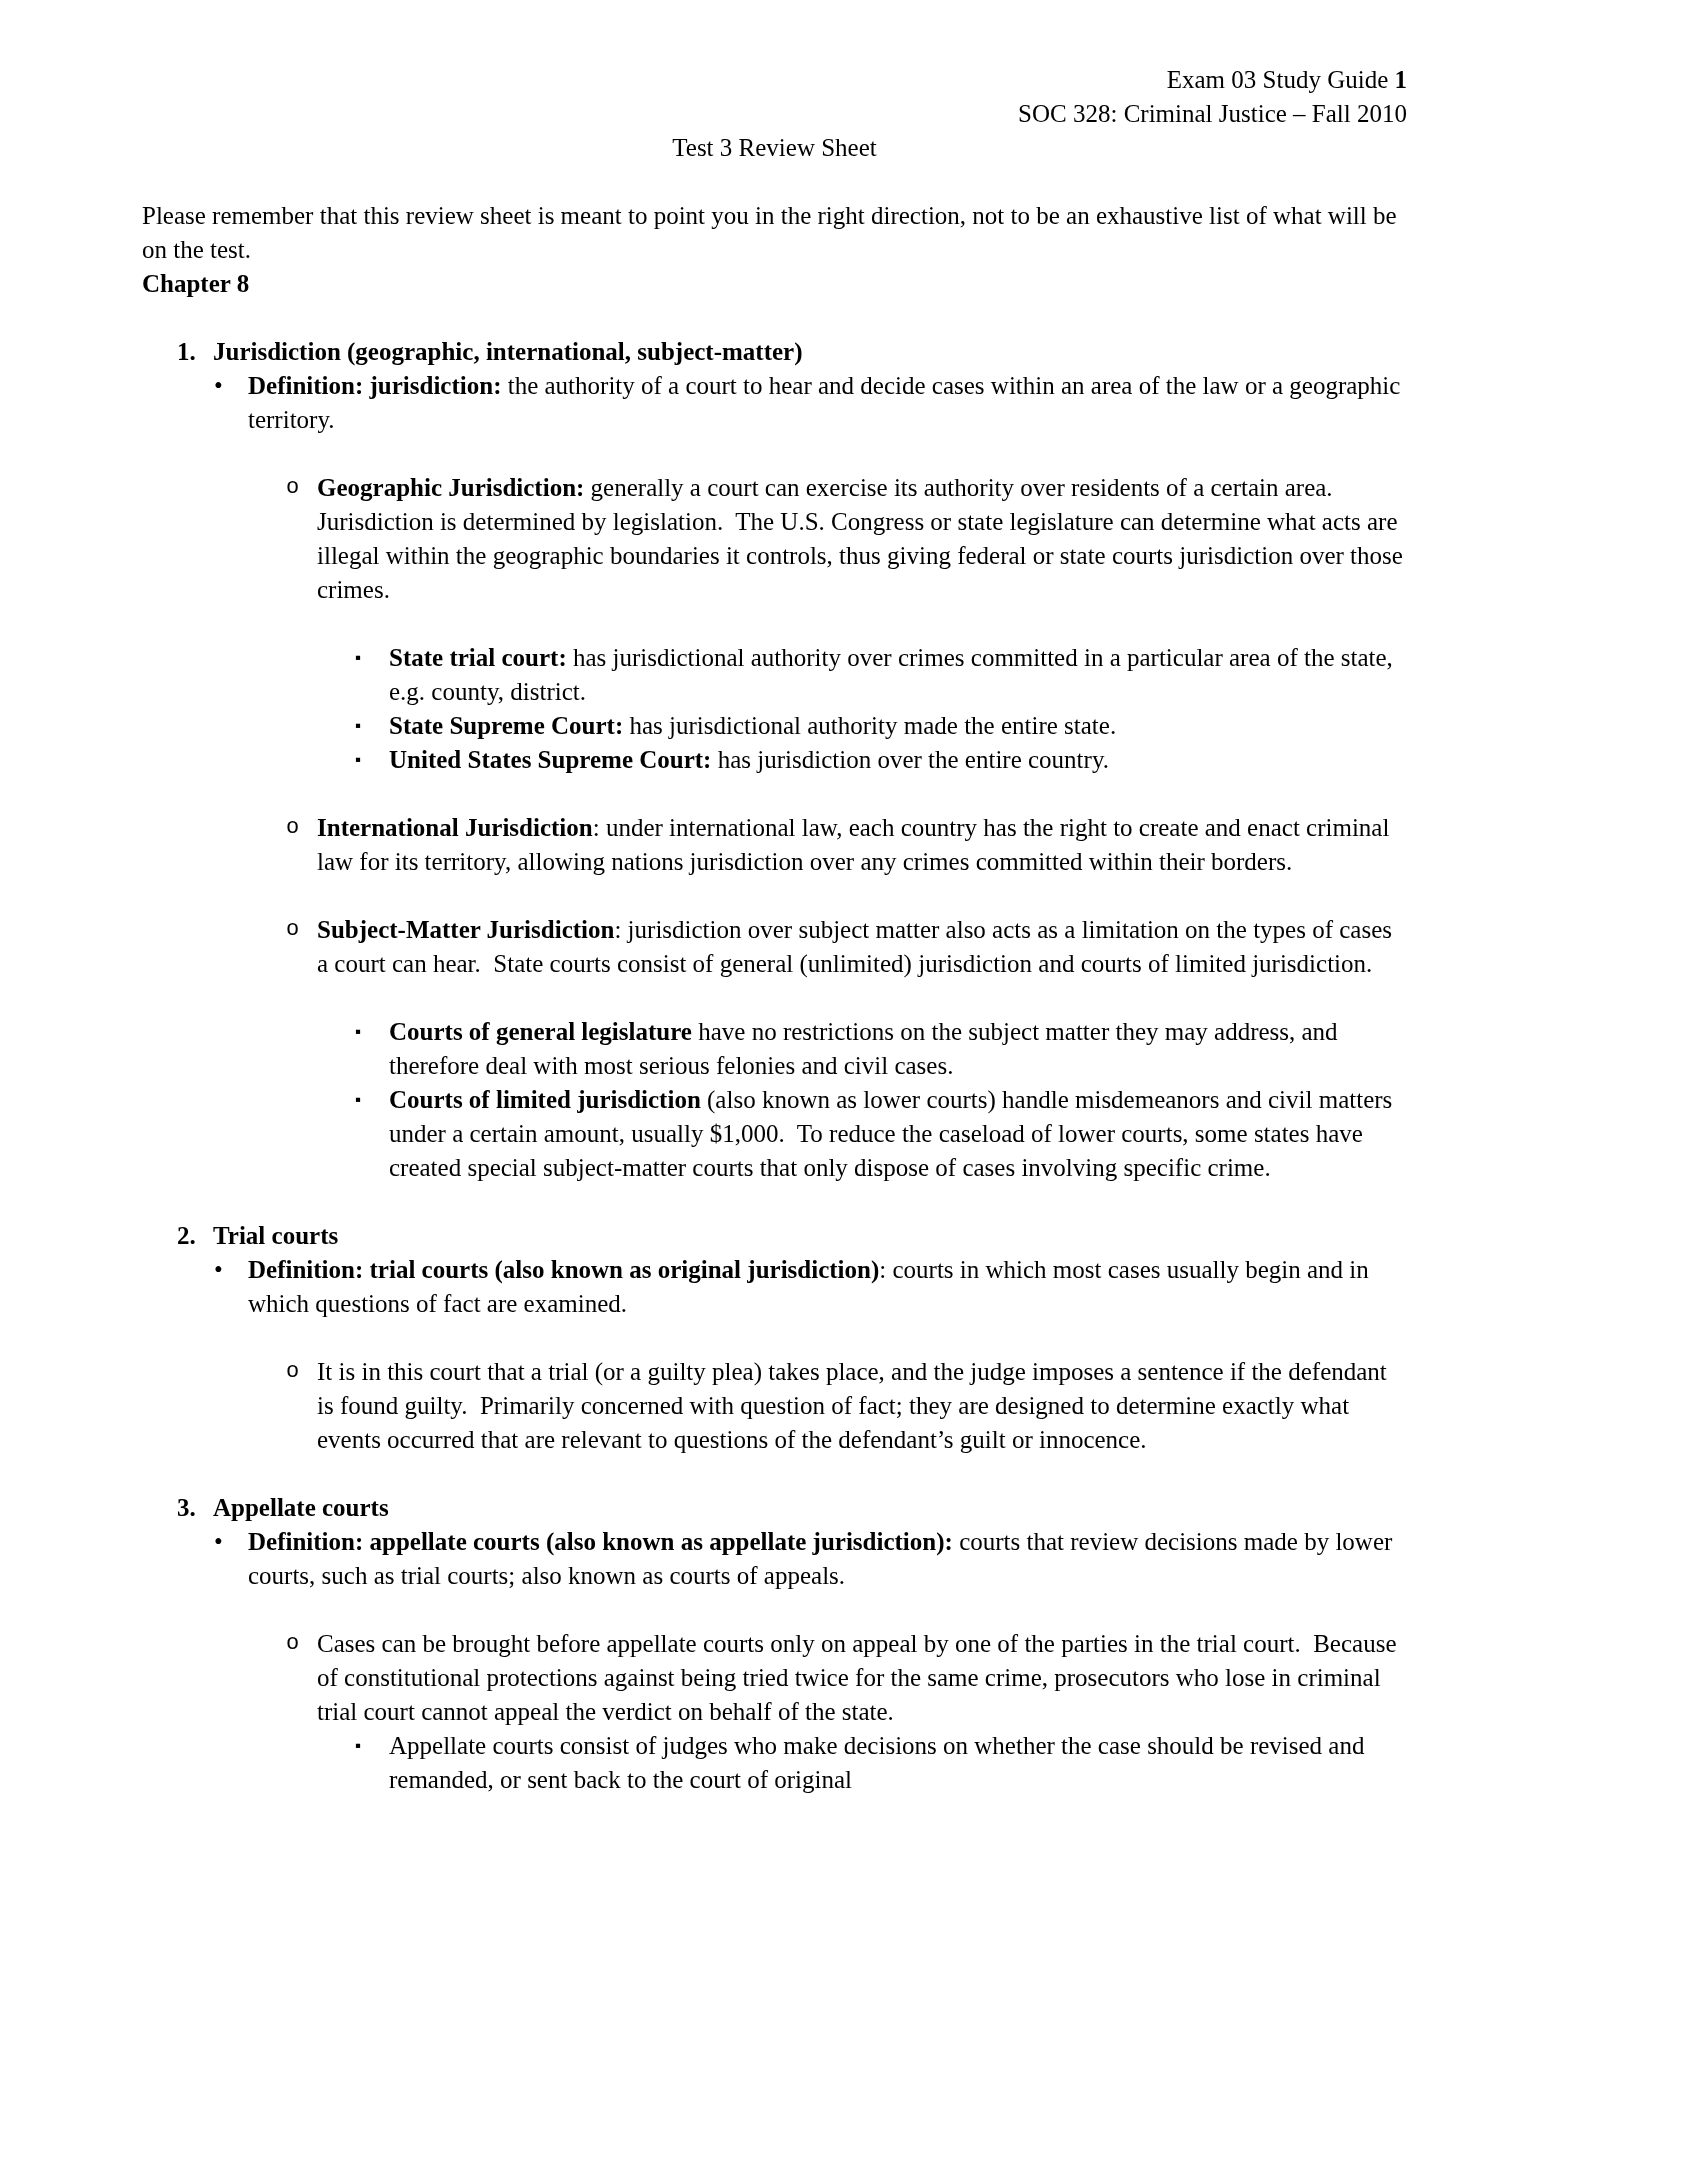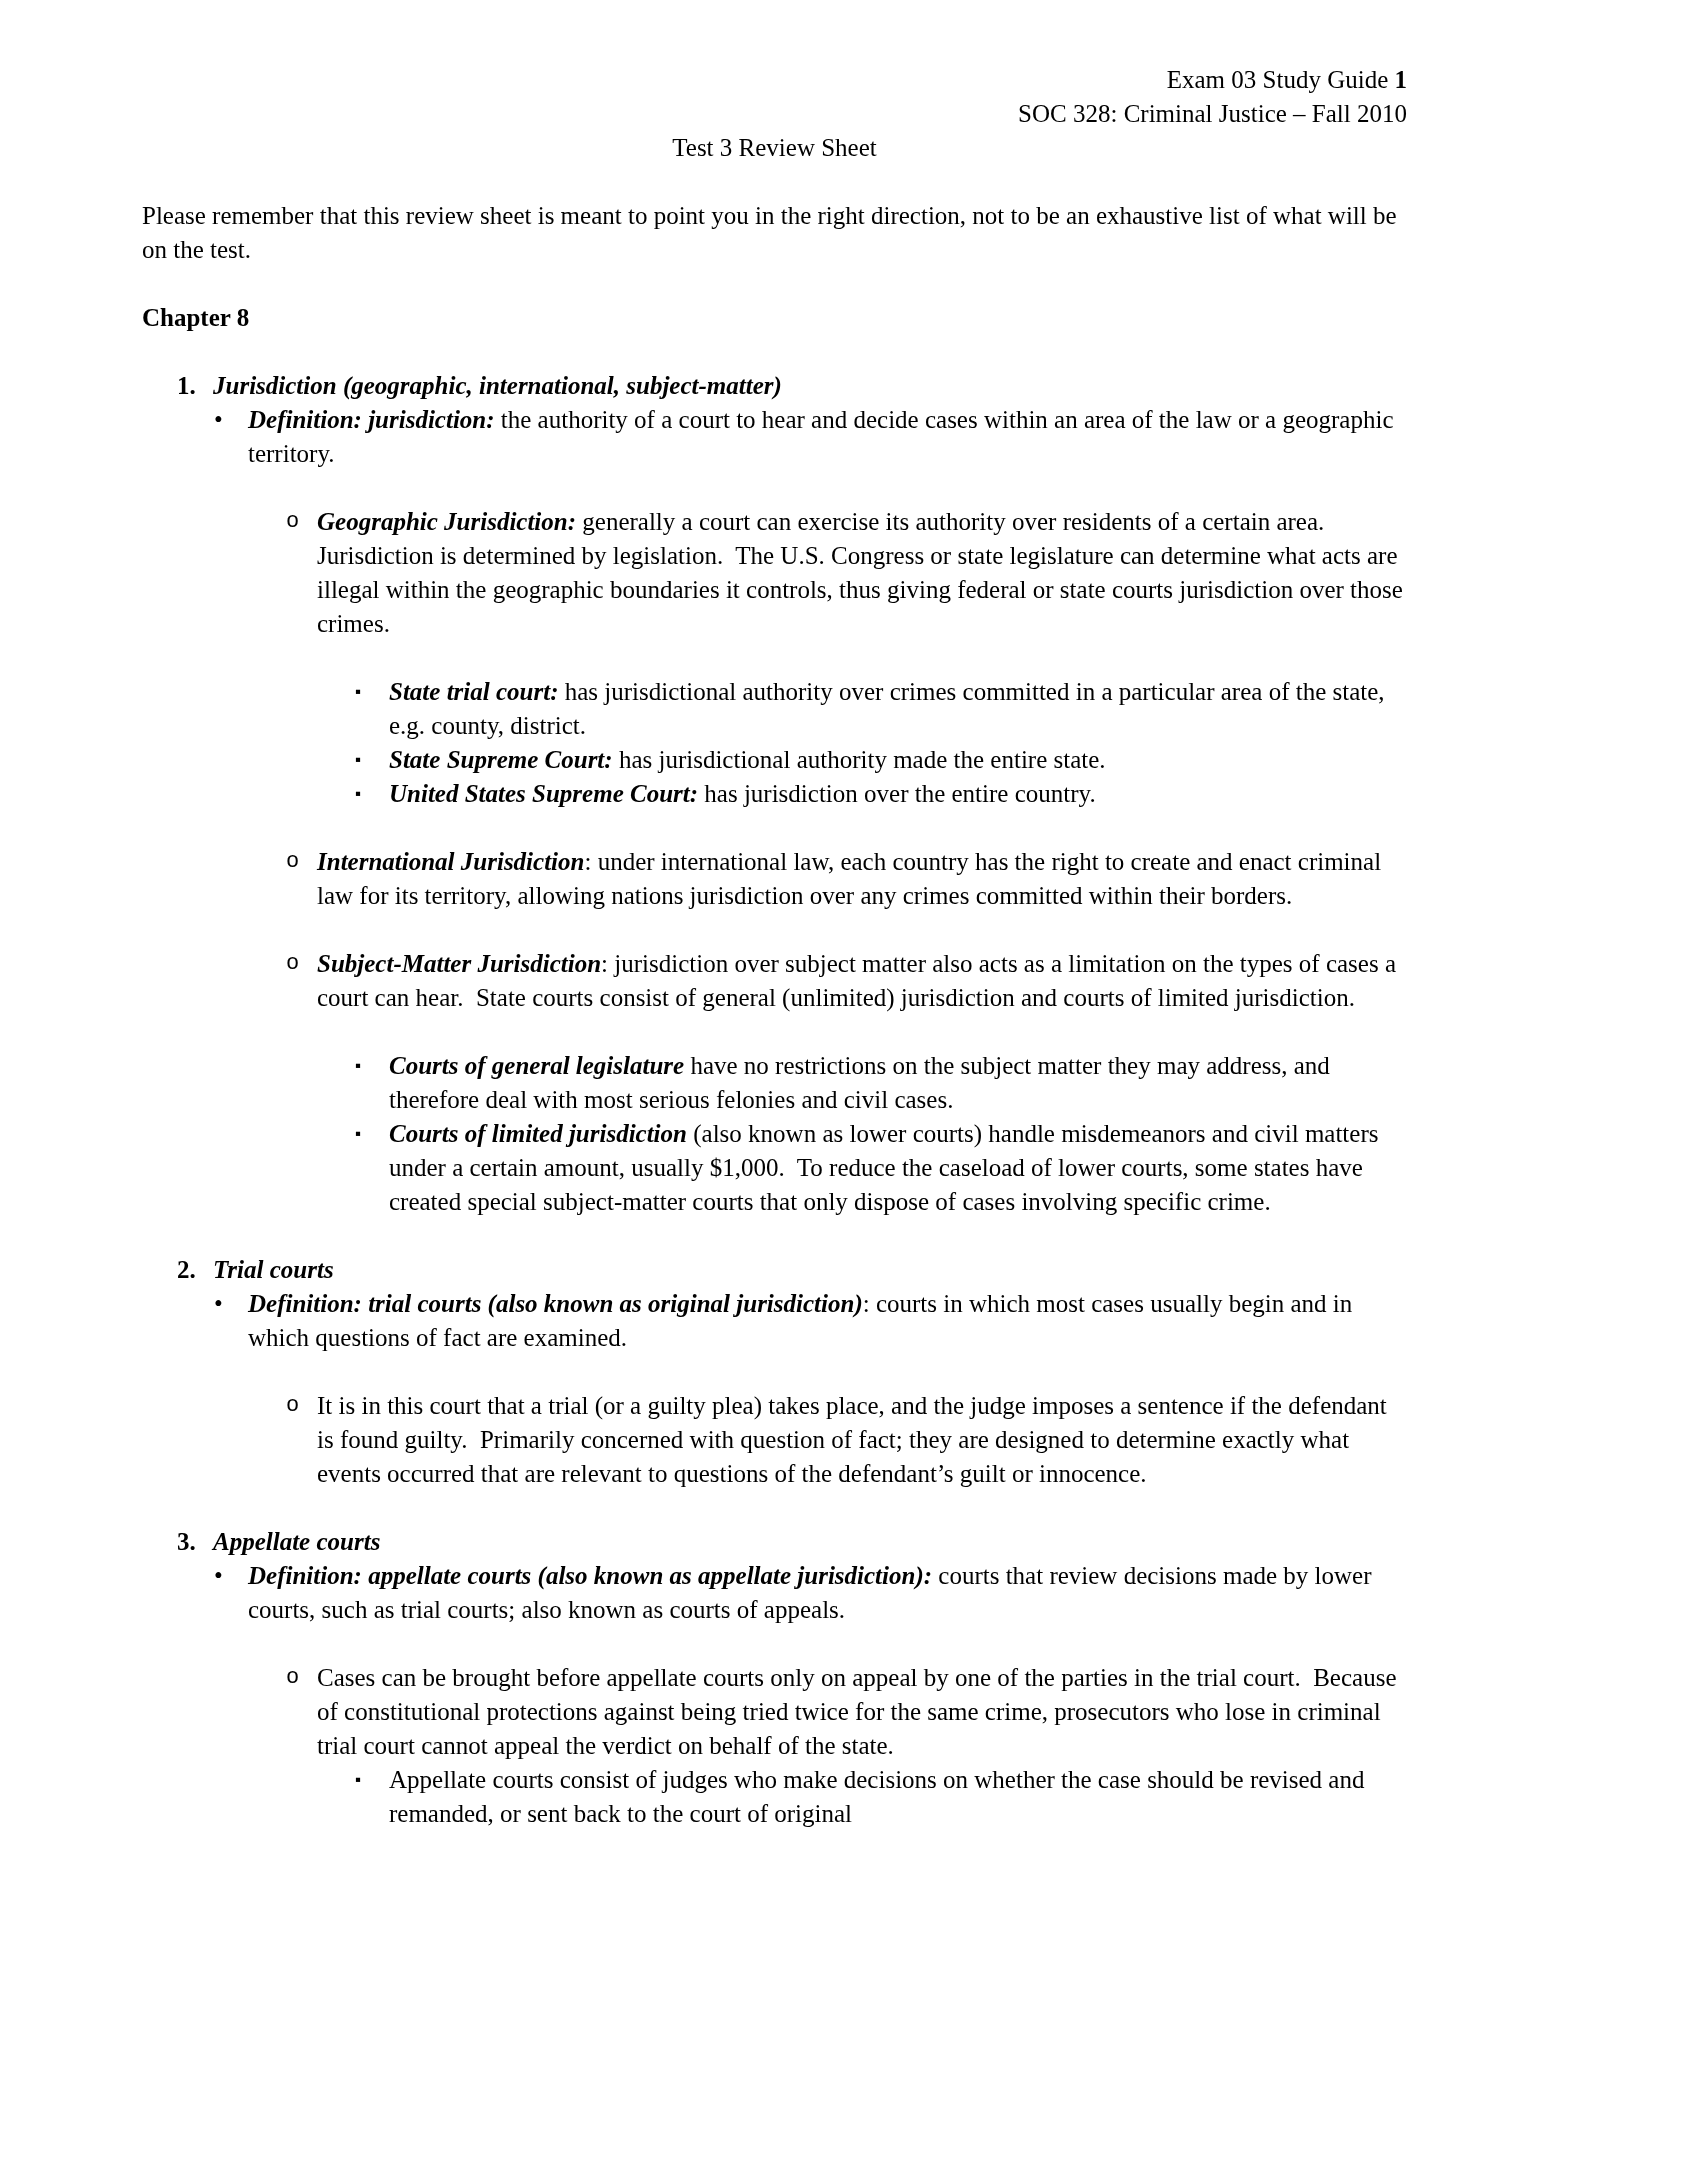--- a/index.html
+++ b/index.html
@@ -13,26 +13,26 @@
     font-size: 25px;
     line-height: 34px;
     padding: 63px 142px 0 142px;
     position: relative;
     overflow: hidden;
   }
   .hdr { text-align: right; }
   .hline b { font-weight: bold; }
   .title { text-align: center; }
   .intro { margin-top: 34px; white-space: pre-wrap; font-family: Liberation Serif, serif; }
-  .chapter { margin-top: 34px; font-weight: bold; }
+  .chapter { font-weight: bold; }
 
   .blk { position: relative; }
   .gap { margin-top: 34px; }
   .mk { position: absolute; }
-  .bt { font-weight: bold; white-space: pre-wrap; font-style: italic; }
+  .bt { font-weight: bold; white-space: pre-wrap; }
   .nt { white-space: pre-wrap; }
 
   .l1 { padding-left: 71px; }
   .l1 .mk { left: 35px; font-weight: bold; }
 
   .l2 { padding-left: 106px; }
   .l2 .mk { left: 72px; }
 
   .l3 { padding-left: 175px; }
   .l3 .mk { left: 144px; font-family: "Liberation Mono", monospace; font-size: 22px; }

